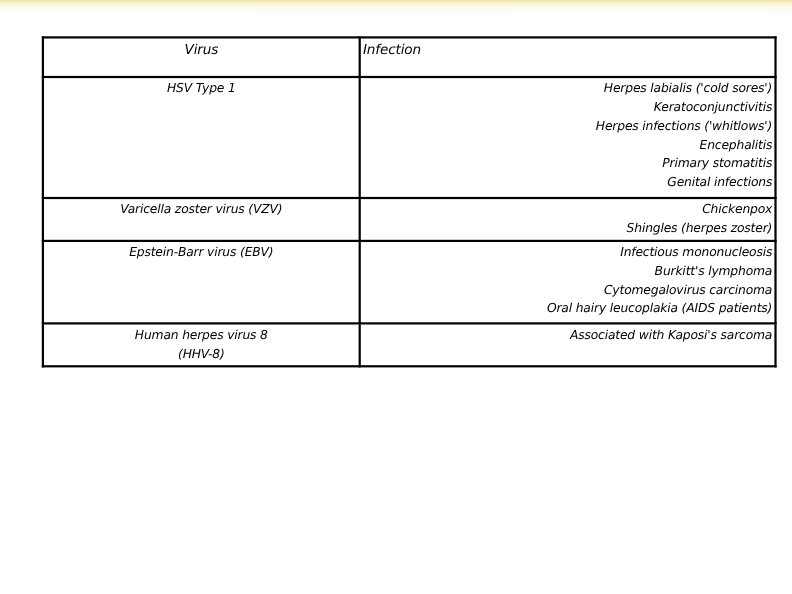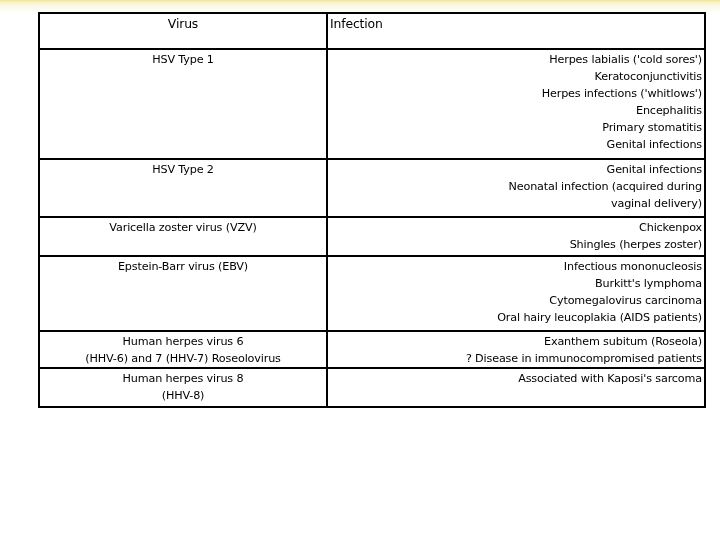--- a/index.html
+++ b/index.html
@@ -20,27 +20,28 @@
     .top-band {
       position: absolute;
       left: 0; top: 0;
       width: 720px;
       height: 14px;
       background: linear-gradient(to bottom, #ece39a 0px, #f6f1c8 2px, #fbf9e8 6px, #ffffff 14px);
     }
     table.virus-table {
       position: absolute;
       left: 38px;
-      top: 12px;
+      top: 33px;
       width: 666px;
       border-collapse: collapse;
       table-layout: fixed;
       font-size: 11.2px;
       line-height: 17px;
       color: #000;
+      font-style: italic;
     }
     table.virus-table td, table.virus-table th {
       border: 2px solid #000;
       vertical-align: top;
       padding: 1px 2px 0 2px;
       font-weight: normal;
       letter-spacing: -0.15px;
     }
     col.c-virus { width: 288px; }
     col.c-infection { width: 378px; }
@@ -82,30 +83,20 @@
       <td class="infection-cell">
         <span class="line">Herpes labialis ('cold sores')</span>
         <span class="line">Keratoconjunctivitis</span>
         <span class="line">Herpes infections ('whitlows')</span>
         <span class="line">Encephalitis</span>
         <span class="line">Primary stomatitis</span>
         <span class="line">Genital infections</span>
       </td>
     </tr>
 
-    <tr class="r2">
-      <td class="virus-cell">
-        <span class="line">HSV Type 2</span>
-      </td>
-      <td class="infection-cell">
-        <span class="line">Genital infections</span>
-        <span class="line">Neonatal infection (acquired during</span>
-        <span class="line">vaginal delivery)</span>
-      </td>
-    </tr>
 
     <tr class="r3">
       <td class="virus-cell">
         <span class="line">Varicella zoster virus (VZV)</span>
       </td>
       <td class="infection-cell">
         <span class="line">Chickenpox</span>
         <span class="line">Shingles (herpes zoster)</span>
       </td>
     </tr>
@@ -116,30 +107,20 @@
         <span class="line">Epstein-Barr virus (EBV)</span>
       </td>
       <td class="infection-cell">
         <span class="line">Infectious mononucleosis</span>
         <span class="line">Burkitt's lymphoma</span>
         <span class="line">Cytomegalovirus carcinoma</span>
         <span class="line">Oral hairy leucoplakia (AIDS patients)</span>
       </td>
     </tr>
 
-    <tr class="r6">
-      <td class="virus-cell">
-        <span class="line">Human herpes virus 6</span>
-        <span class="line">(HHV-6) and 7 (HHV-7) Roseolovirus</span>
-      </td>
-      <td class="infection-cell">
-        <span class="line">Exanthem subitum (Roseola)</span>
-        <span class="line">? Disease in immunocompromised patients</span>
-      </td>
-    </tr>
 
     <tr class="r7">
       <td class="virus-cell">
         <span class="line">Human herpes virus 8</span>
         <span class="line">(HHV-8)</span>
       </td>
       <td class="infection-cell">
         <span class="line">Associated with Kaposi's sarcoma</span>
       </td>
     </tr>

